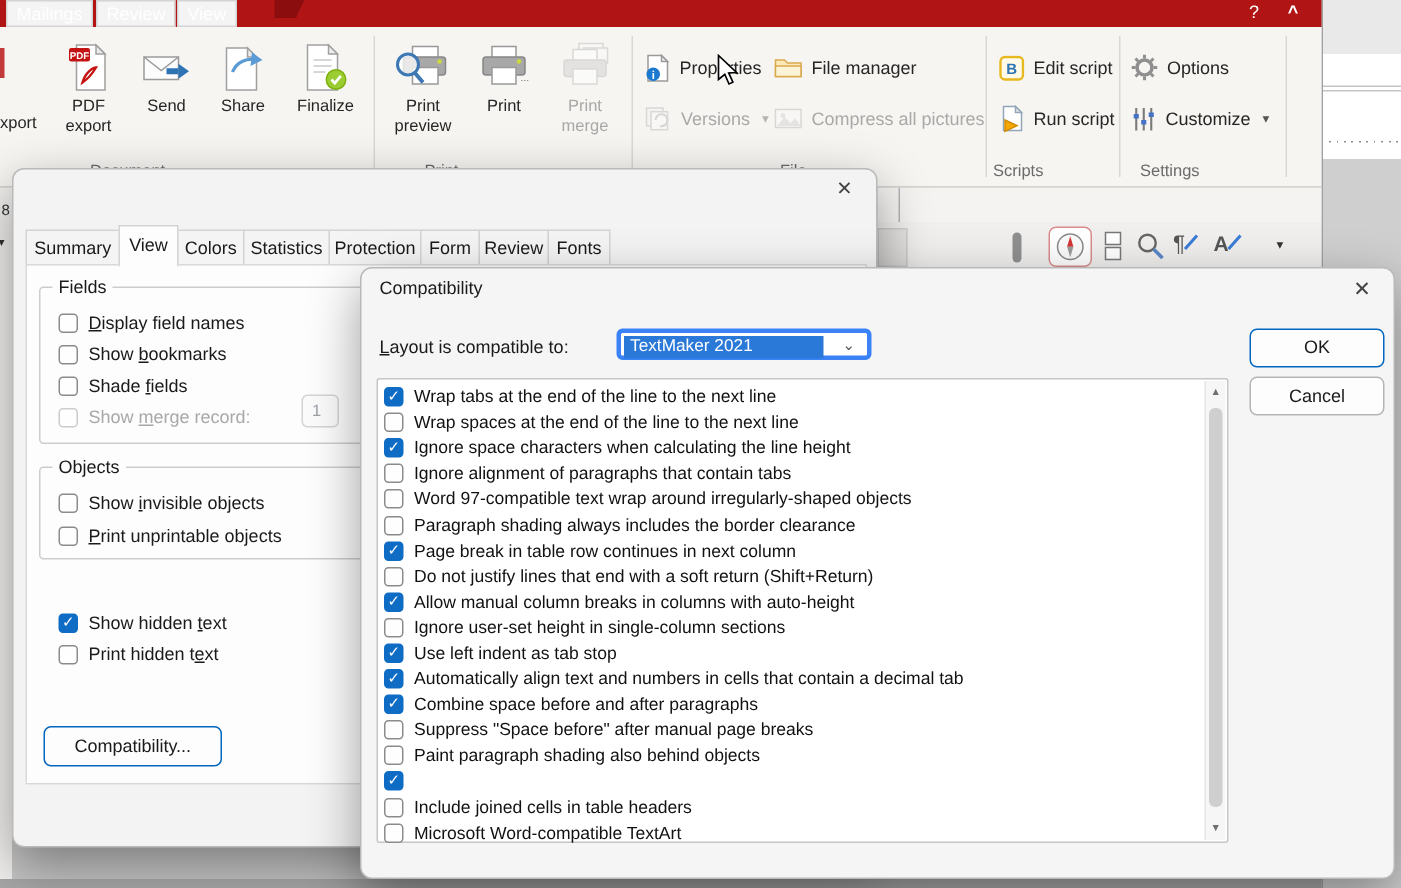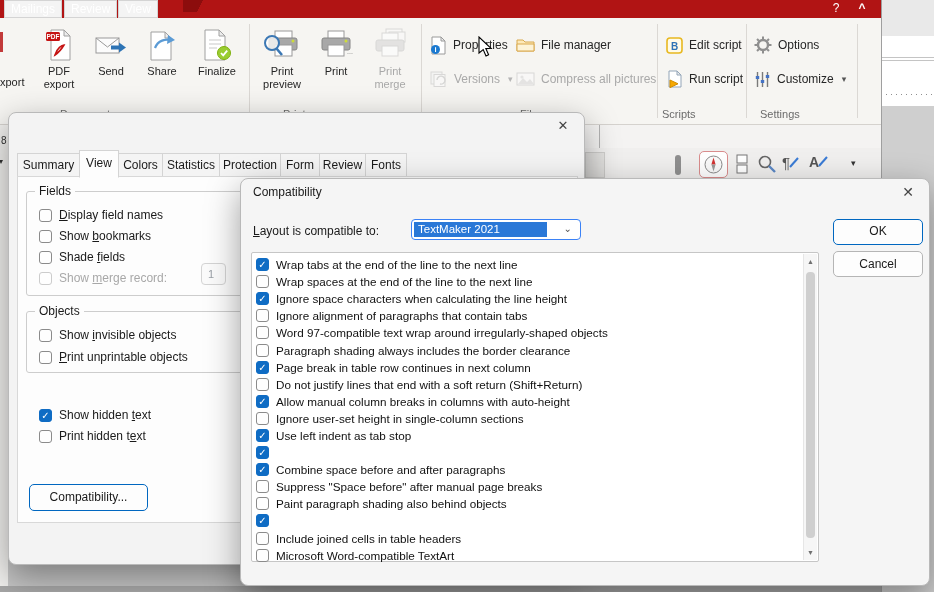--- a/index.html
+++ b/index.html
@@ -72,21 +72,21 @@
   .cbrow.dis .cb { border-color:#cccccc; }
   .u { text-decoration:underline; }
   .spinner { position:absolute; left:192px; top:150px; width:25px; height:22px; border:1px solid #d4d4d4; border-radius:4px;
              background:#fbfbfb; color:#9aa0a6; font-size:11px; line-height:20px; padding-left:6px; }
   .btn { position:absolute; background:#fdfdfd; border:1px solid #b5b5b5; border-radius:5px; text-align:center; font-size:12px; color:#1a1a1a; }
   .btn.primary { border:1.6px solid #0067c0; }
 
   
   .compatdlg { left:240px; top:178px; width:690px; height:408px; background:#f5f5f5; z-index:4; }
   .compatdlg .dlg-title { color:#1a1a1a; }
-  .combo { position:absolute; left:170px; top:40px; width:170px; height:21px; background:#fff; border:1px solid #3b82f6; border-radius:4px; }
+  .combo { position:absolute; left:170px; top:40px; width:170px; height:21px; background:#fff; border:3px solid #3b82f6; border-radius:4px; }
   .combo .sel { position:absolute; left:2px; top:2px; width:133px; height:15px; background:#2a78d7; color:#fff;
                 font-size:11.5px; line-height:15px; padding-left:4px; }
   .combo .cchev { position:absolute; right:8px; top:3px; font-size:10px; color:#555; }
   .listbox { position:absolute; left:10px; top:73px; width:568px; height:310px; background:#fff; border:1px solid #c6c6c6; border-radius:2px; padding:3px 0 0 4px; }
   .lrow { display:flex; align-items:center; gap:7px; height:17.1px; font-size:11.7px; color:#111; }
   .sbar { position:absolute; right:1px; top:1px; width:14px; height:306px; background:#f6f6f6; border-left:1px solid #e6e6e6; }
   .sbar .ar { position:absolute; left:0; width:13px; text-align:center; font-size:7px; color:#6f6f6f; }
   .sbar .thumb { position:absolute; left:2px; top:18px; width:9px; height:266px; background:#cfcfcf; border-radius:4px; }
 
   .cursor { z-index:50; left:477px; top:36px; }
@@ -487,20 +487,21 @@
     <div class="lrow">
         <span class="cb on">
           <span class="mark">✓</span>
         </span>
         <span>Use left indent as tab stop</span>
       </div>
     <div class="lrow">
         <span class="cb on">
           <span class="mark">✓</span>
         </span>
+        <span>Automatically align text and numbers in cells that contain a decimal tab</span>
       </div>
     <div class="lrow">
         <span class="cb on">
           <span class="mark">✓</span>
         </span>
         <span>Combine space before and after paragraphs</span>
       </div>
     <div class="lrow">
         <span class="cb"></span>
         <span>Suppress "Space before" after manual page breaks</span>

